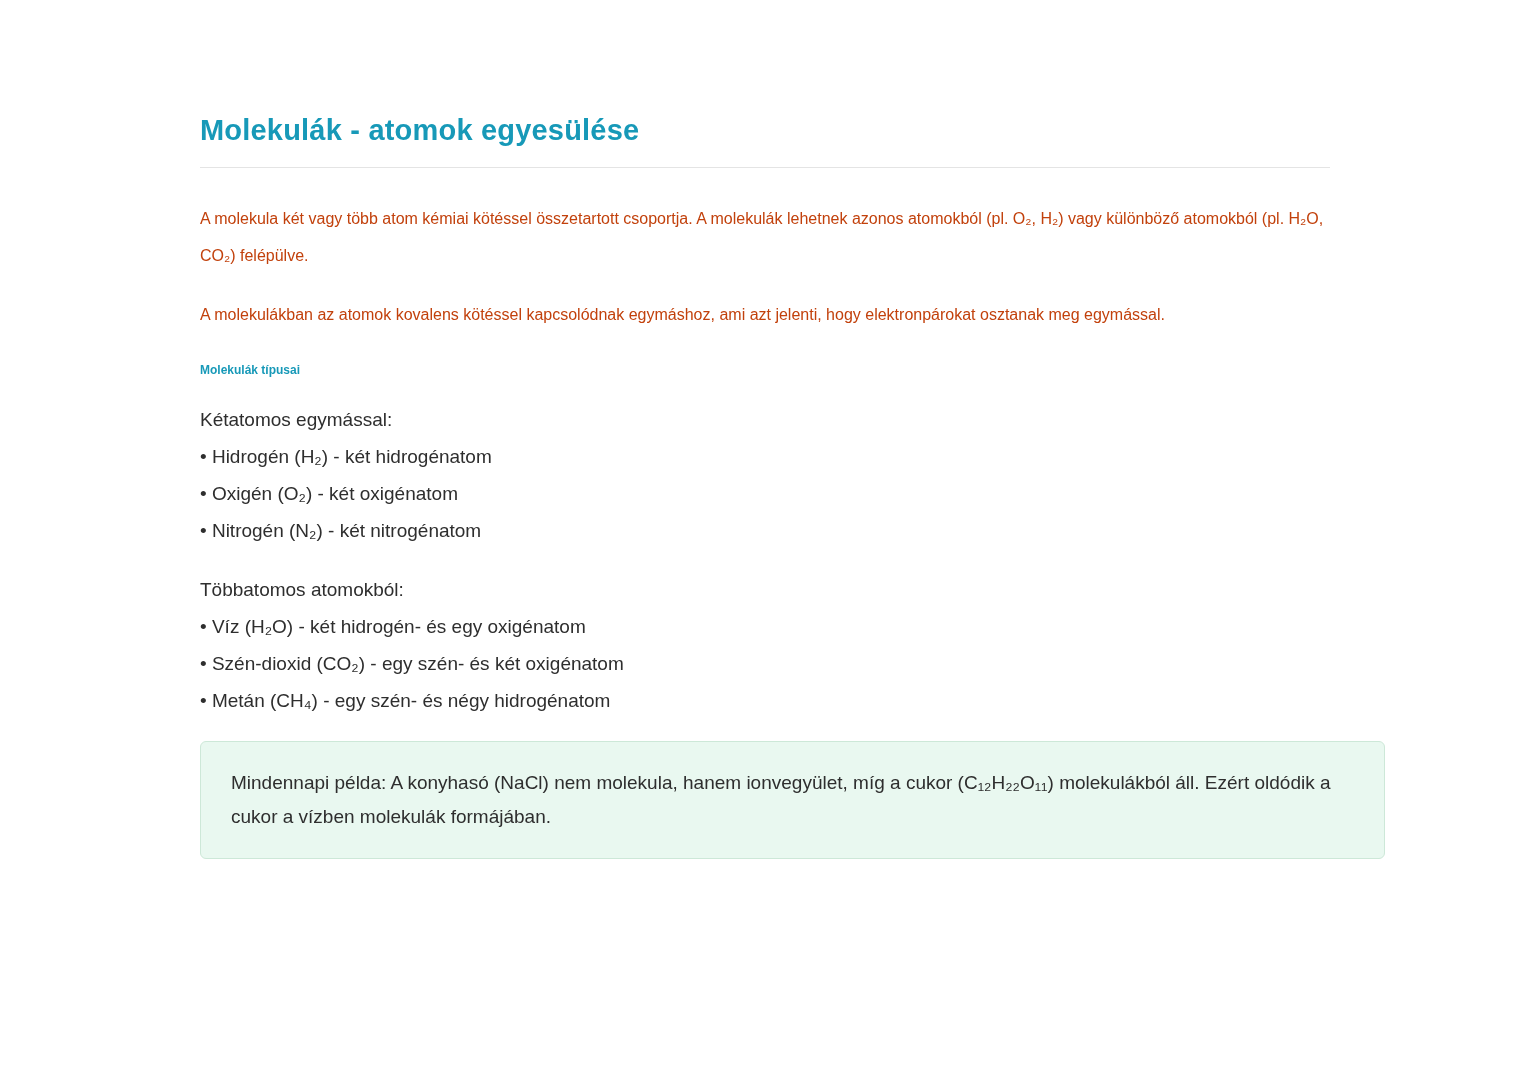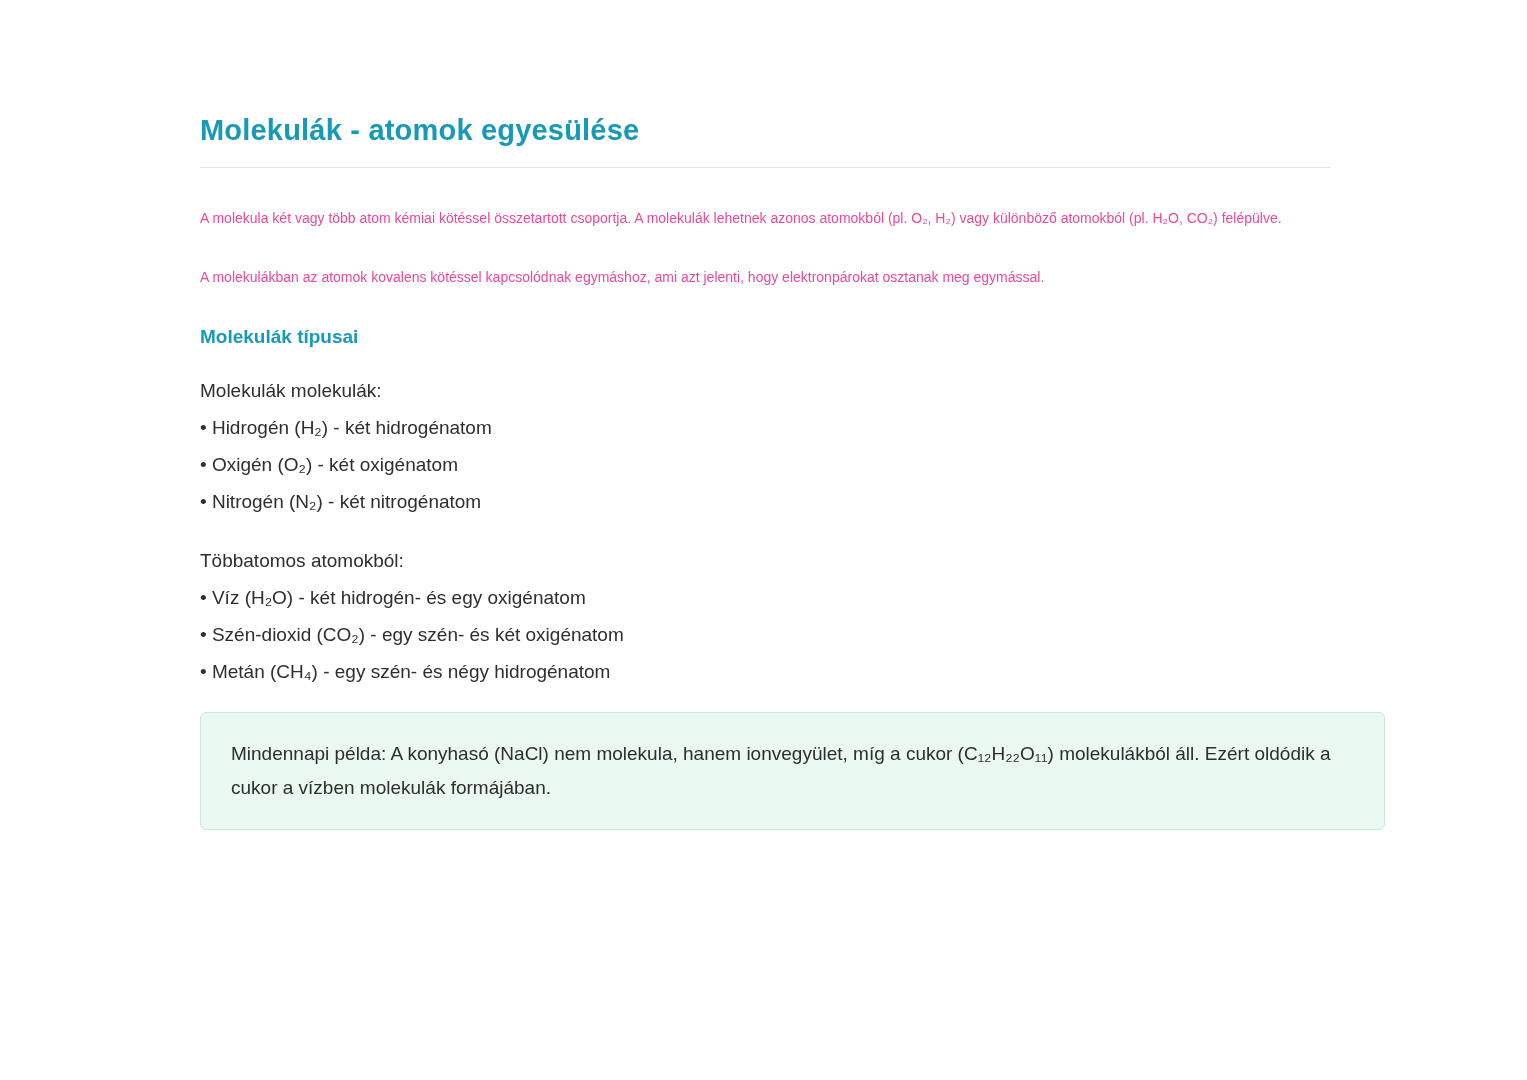--- a/index.html
+++ b/index.html
@@ -28,28 +28,28 @@
     letter-spacing: 0.2px;
     margin-bottom: 20px;
   }
   .divider {
     border: none;
     border-top: 1px solid #e4e4e4;
     height: 0;
     margin: 0 0 32px 0;
   }
   .body-paragraph {
-    font-size: 14px;
+    font-size: 16px;
     line-height: 37px;
     margin-bottom: 22px;
-    color: #ec4899;
+    color: #c2410c;
   }
   .section-heading {
     color: var(--accent);
-    font-size: 19px;
+    font-size: 12px;
     font-weight: bold;
     margin: 30px 0 24px 0;
   }
   .group { margin-bottom: 22px; }
   .group-label,
   .list-item {
     font-size: 19px;
     line-height: 37px;
     color: #2e2e2e;
   }
@@ -76,21 +76,21 @@
 
   <hr class="divider">
 
   <p class="body-paragraph">A molekula két vagy több atom kémiai kötéssel összetartott csoportja. A molekulák lehetnek azonos atomokból (pl. O₂, H₂) vagy különböző atomokból (pl. H₂O, CO₂) felépülve.</p>
 
   <p class="body-paragraph">A molekulákban az atomok kovalens kötéssel kapcsolódnak egymáshoz, ami azt jelenti, hogy elektronpárokat osztanak meg egymással.</p>
 
   <h2 class="section-heading">Molekulák típusai</h2>
 
   <div class="group">
-    <div class="group-label">Molekulák molekulák:</div>
+    <div class="group-label">Kétatomos egymással:</div>
     <div class="list-item">• Hidrogén (H₂) - két hidrogénatom</div>
     <div class="list-item">• Oxigén (O₂) - két oxigénatom</div>
     <div class="list-item">• Nitrogén (N₂) - két nitrogénatom</div>
   </div>
 
   <div class="group">
     <div class="group-label">Többatomos atomokból:</div>
     <div class="list-item">• Víz (H₂O) - két hidrogén- és egy oxigénatom</div>
     <div class="list-item">• Szén-dioxid (CO₂) - egy szén- és két oxigénatom</div>
     <div class="list-item">• Metán (CH₄) - egy szén- és négy hidrogénatom</div>

